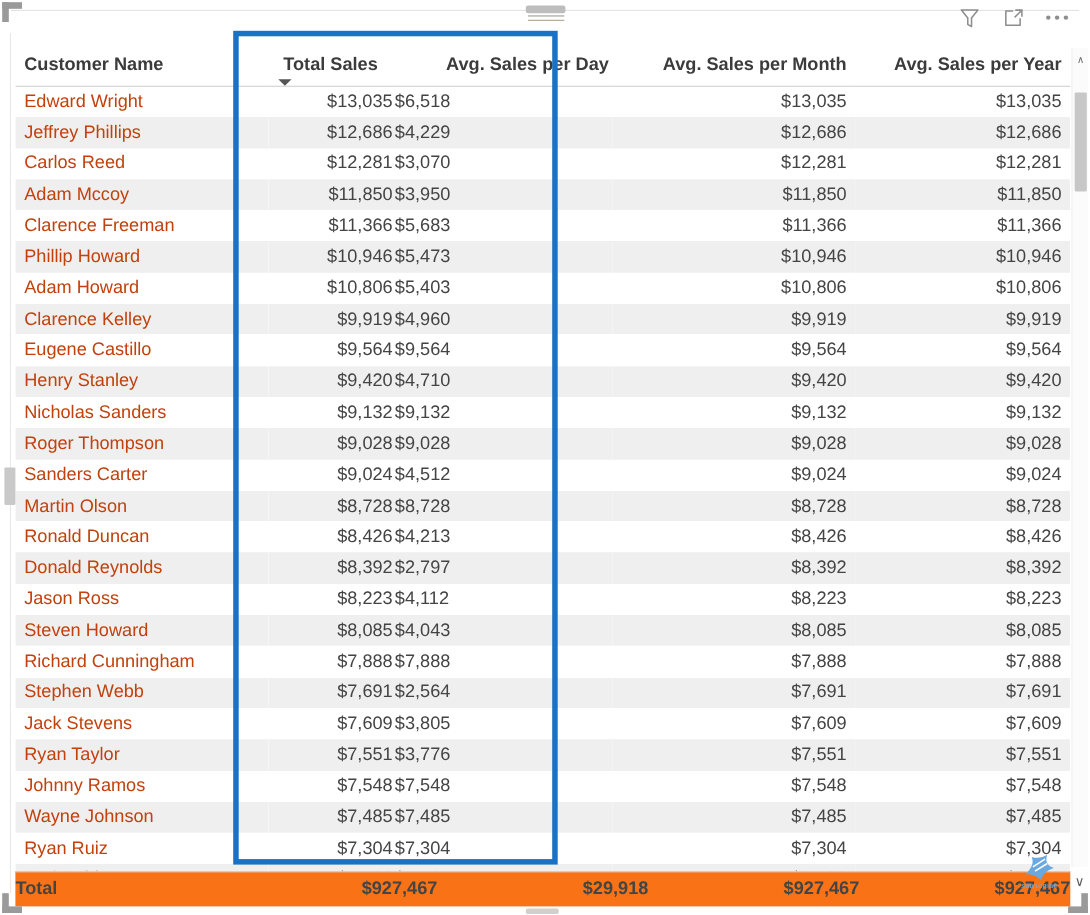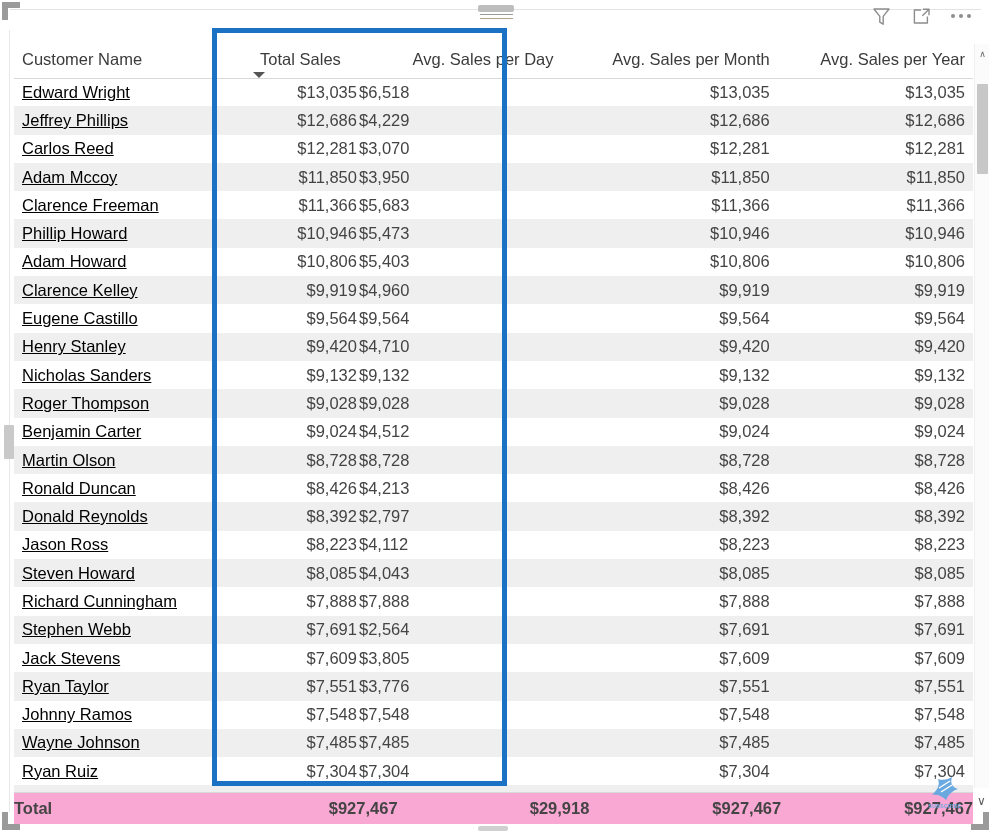--- a/index.html
+++ b/index.html
@@ -100,21 +100,21 @@
     color: #333333;
   }
 
   table.matrix col.c-name  { width: 212px; }
   table.matrix col.c-total { width: 106px; }
   table.matrix col.c-day   { width: 183px; }
   table.matrix col.c-month { width: 203px; }
   table.matrix col.c-year  { width: 180px; }
 
   thead th {
-    font-weight: normal;
+    font-weight: bold;
     color: #3b3b3b;
     font-size: 16.5px;
     padding: 0 0 9px 0;
     vertical-align: bottom;
     border-bottom: 1px solid #d9d9d9;
     height: 46px;
     white-space: nowrap;
   }
   th.h-name  { text-align: left;  padding-left: 8px; }
   th.h-total { text-align: center; padding-right: 2px; position: relative; }
@@ -135,21 +135,21 @@
   tbody tr { height: 28.3px; }
   tbody tr.alt { background: #efefef; }
 
   tbody td {
     padding: 0;
     font-size: 16.5px;
     color: #444444;
     white-space: nowrap;
     overflow: hidden;
   }
-  td.d-name  { text-align: left;  padding-left: 8px; color:#000000;text-decoration:underline; }
+  td.d-name  { text-align: left;  padding-left: 8px; color:#c2410c; }
   td.d-total { text-align: right; padding-right: 2px; }
   td.d-day   { text-align: left; padding-right: 4px; }
   td.d-month { text-align: right; padding-right: 8px; }
   td.d-year  { text-align: right; padding-right: 8px; }
 
   
   tbody tr.clipped {
     height: 14px;
   }
   tbody tr.clipped td {
@@ -159,21 +159,21 @@
     height: 14px;
   }
 
   
   .total-bar {
     position: absolute;
     left: 14px;
     right: 18px;
     bottom: 8px;
     height: 32px;
-    background: #f9a8d4;
+    background: #f97316;
     border-top: 1px solid #d9d9d9;
     z-index: 25;
   }
   table.total-tbl {
     border-collapse: collapse;
     width: 100%;
     table-layout: fixed;
     font-size: 17px;
     font-weight: bold;
     color: #1f1f1f;
@@ -431,21 +431,21 @@
             <td class="d-year">$9,132</td>
           </tr>
           <tr class="alt">
             <td class="d-name">Roger Thompson</td>
             <td class="d-total">$9,028</td>
             <td class="d-day">$9,028</td>
             <td class="d-month">$9,028</td>
             <td class="d-year">$9,028</td>
           </tr>
           <tr>
-            <td class="d-name">Benjamin Carter</td>
+            <td class="d-name">Sanders Carter</td>
             <td class="d-total">$9,024</td>
             <td class="d-day">$4,512</td>
             <td class="d-month">$9,024</td>
             <td class="d-year">$9,024</td>
           </tr>
           <tr class="alt">
             <td class="d-name">Martin Olson</td>
             <td class="d-total">$8,728</td>
             <td class="d-day">$8,728</td>
             <td class="d-month">$8,728</td>

